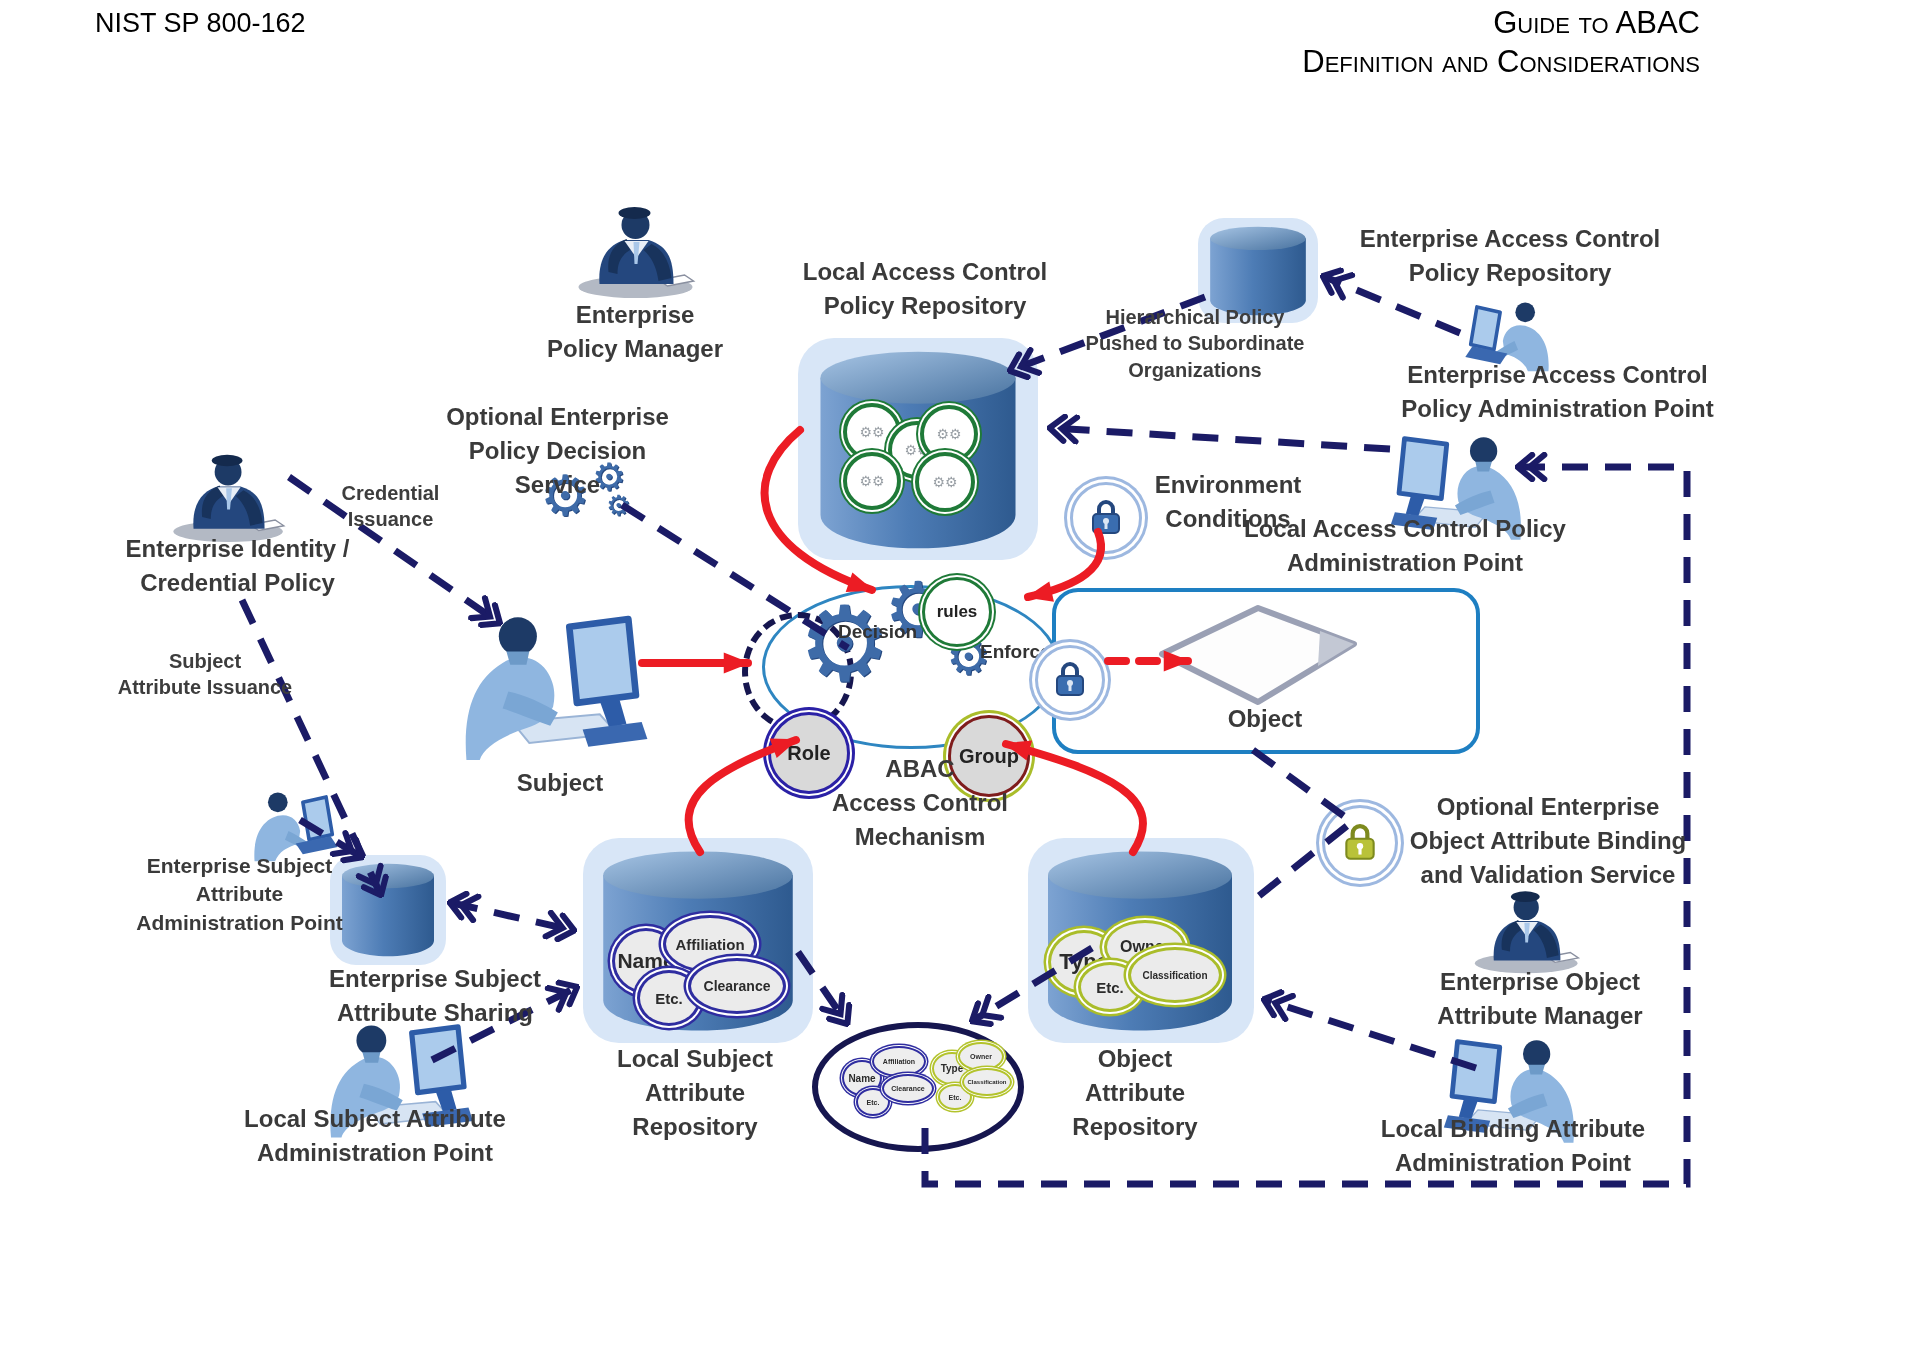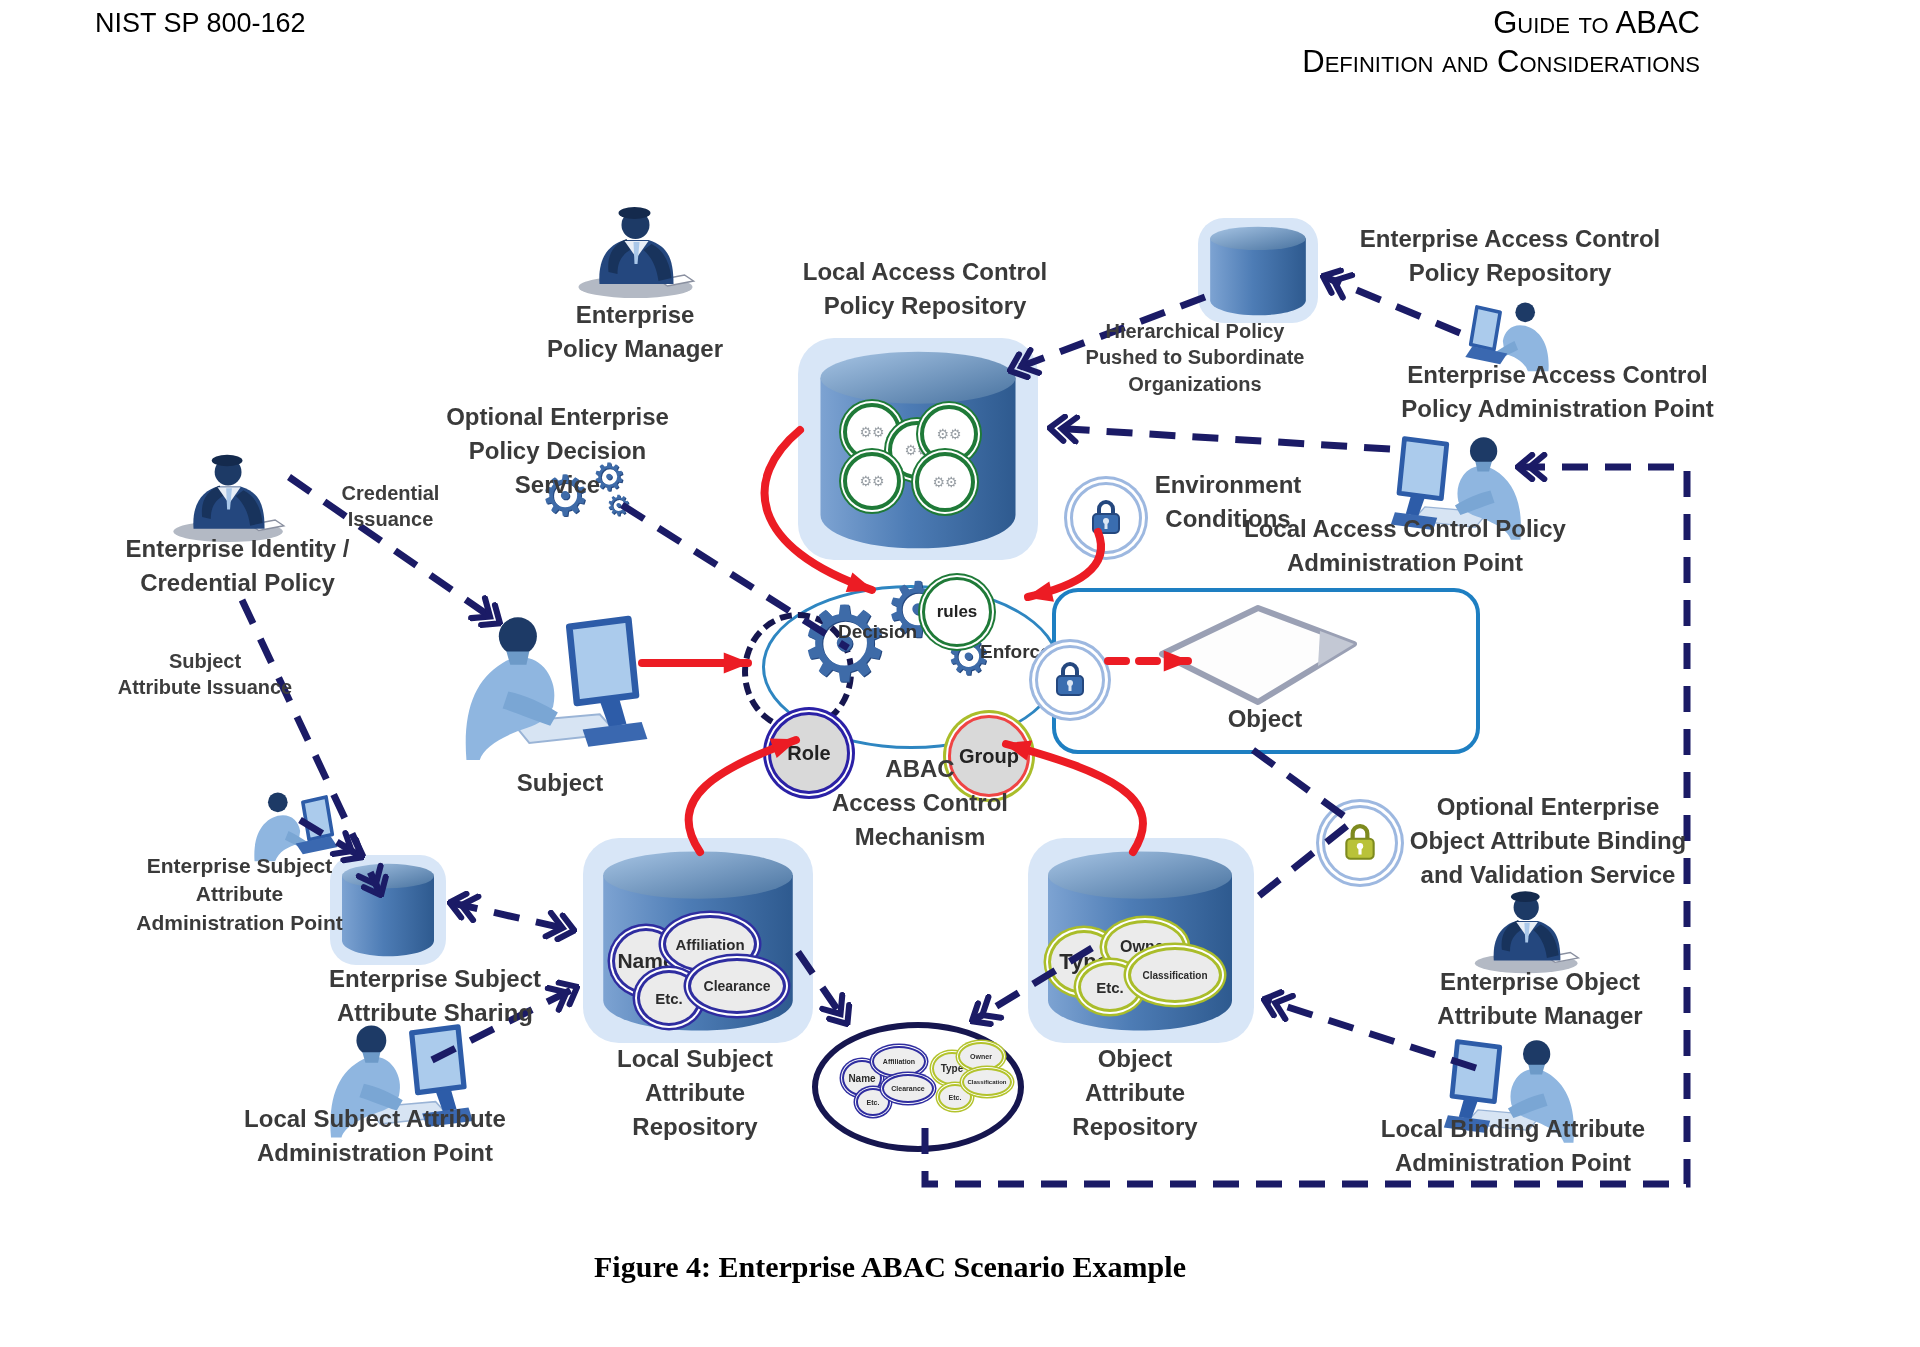--- a/index.html
+++ b/index.html
@@ -20,21 +20,21 @@
   .mirror{transform:scaleX(-1);}
   .abac{position:absolute;border:3px solid #2e86c1;border-radius:50%;background:#fff;z-index:1;}
   .objbox{position:absolute;border:4px solid #1e7fc2;border-radius:26px;background:#fff;z-index:1;}
   .setellipse{position:absolute;border:6px solid #16164f;border-radius:50%;background:#fff;z-index:1;}
   .dashed-circle{position:absolute;border:6px dashed #16164f;border-radius:50%;z-index:3;}
   .gear{position:absolute;color:#3e6ba8;z-index:3;line-height:1;text-shadow:1px 1px 0 #24477e;}
   .badge{position:absolute;border-radius:50%;display:flex;align-items:center;justify-content:center;
          background:#fff;z-index:4;font-weight:600;color:#222;margin-top:17px;}
   .b-rules{border:3px solid #1f7a38;box-shadow:0 0 0 2px #fff,0 0 0 4px #1f7a38;font-size:17px;}
   .b-role{background:#d9d9d9;border:3px solid #2b21a6;box-shadow:0 0 0 2px #fff,0 0 0 5px #2b21a6;font-size:20px;}
-  .b-group{background:#d9d9d9;border:3px solid #ef4444;box-shadow:0 0 0 2px #fff,0 0 0 5px #aabd2a;font-size:20px;}
+  .b-group{background:#d9d9d9;border:3px solid #7f1d1d;box-shadow:0 0 0 2px #fff,0 0 0 5px #aabd2a;font-size:20px;}
   .b-lock{border:3px solid #9db8e0;box-shadow:0 0 0 3px #fff,0 0 0 6px #9db8e0;}
   .attr{position:absolute;border-radius:50%;display:flex;align-items:center;justify-content:center;
         background:#ebebeb;color:#2b2b2b;font-weight:600;z-index:2;text-align:center;}
   .a-blue{border:3px solid #2f2da0;box-shadow:0 0 0 2px #fff,0 0 0 4.5px #2f2da0;}
   .a-olive{border:3px solid #aabd2a;box-shadow:0 0 0 2px #fff,0 0 0 4.5px #aabd2a;}
   .a-mini-blue{border:2px solid #2f2da0;box-shadow:0 0 0 1px #fff,0 0 0 2.5px #2f2da0;background:#eee;}
   .a-mini-olive{border:2px solid #b3c32c;box-shadow:0 0 0 1px #fff,0 0 0 2.5px #b3c32c;background:#eee;}
   .pol{position:absolute;border-radius:50%;background:#fff;border:4px solid #1f7a38;
        box-shadow:0 0 0 2px #fff,0 0 0 4px #1f7a38;z-index:2;display:flex;align-items:center;
        justify-content:center;color:#9aa0a6;}
@@ -98,21 +98,20 @@
           <rect x="16.5" y="24" width="3" height="7" fill="#fff"></rect>
       </g>
     </defs>
   </svg>
 
   <div class="hdr-left">NIST SP 800-162</div>
   <div class="hdr-right">
     <div>Guide to ABAC</div>
     <div>Definition and Considerations</div>
   </div>
-  <div class="caption">Figure 4: Enterprise ABAC Scenario Example</div>
 
   <div class="glow" style="left:798px;top:338px;width:240px;height:222px"></div>
   <svg class="cyl" style="left:812px;top:348px" width="212" height="204" viewBox="0 0 100 110" preserveAspectRatio="none">
     <path d="M4,16 L4,90 C4,100 24,108 50,108 C76,108 96,100 96,90 L96,16 Z" fill="url(#cylB)"></path>
     <ellipse cx="50" cy="16" rx="46" ry="14" fill="url(#cylT)"></ellipse>
   </svg>
   <div class="pol" style="left:843px;top:403px;width:50px;height:50px;font-size:14px">
       <span>⚙⚙</span>
     </div>
   <div class="pol" style="left:888px;top:421px;width:50px;height:50px;font-size:14px">
@@ -276,21 +275,21 @@
       <path d="M1108,661 L1188,661" stroke-dasharray="18 13" marker-end="url(#mRed)"></path>
     </g>
   </svg>
 
   <div class="lbl" style="left:505px;top:298px;width:260px">Enterprise
 Policy Manager</div>
   <div class="lbl" style="left:765px;top:255px;width:320px">Local Access Control
 Policy Repository</div>
   <div class="lbl" style="left:1340px;top:222px;width:340px">Enterprise Access Control
 Policy Repository</div>
-  <div class="lbl sm" style="left:1050px;top:318px;width:290px">Hierarchical Policy
+  <div class="lbl sm" style="left:1050px;top:304px;width:290px">Hierarchical Policy
 Pushed to Subordinate
 Organizations</div>
   <div class="lbl" style="left:1385px;top:358px;width:345px">Enterprise Access Control
 Policy Administration Point</div>
   <div class="lbl" style="left:425px;top:400px;width:265px">Optional Enterprise
 Policy Decision Service</div>
   <div class="lbl sm" style="left:318px;top:480px;width:145px">Credential
 Issuance</div>
   <div class="lbl" style="left:110px;top:532px;width:255px">Enterprise Identity /
 Credential Policy</div>

